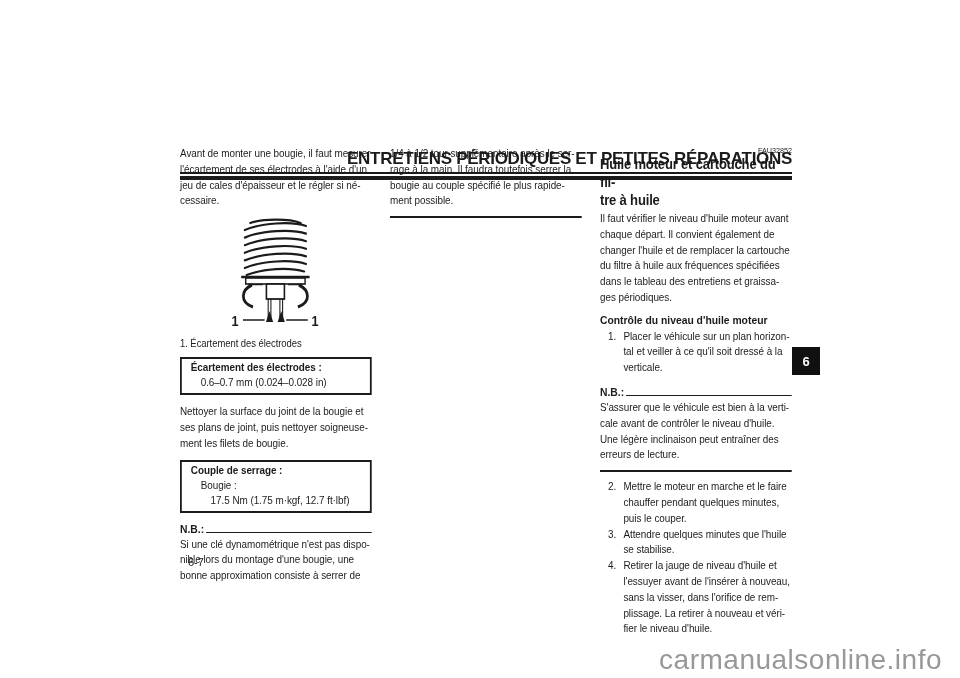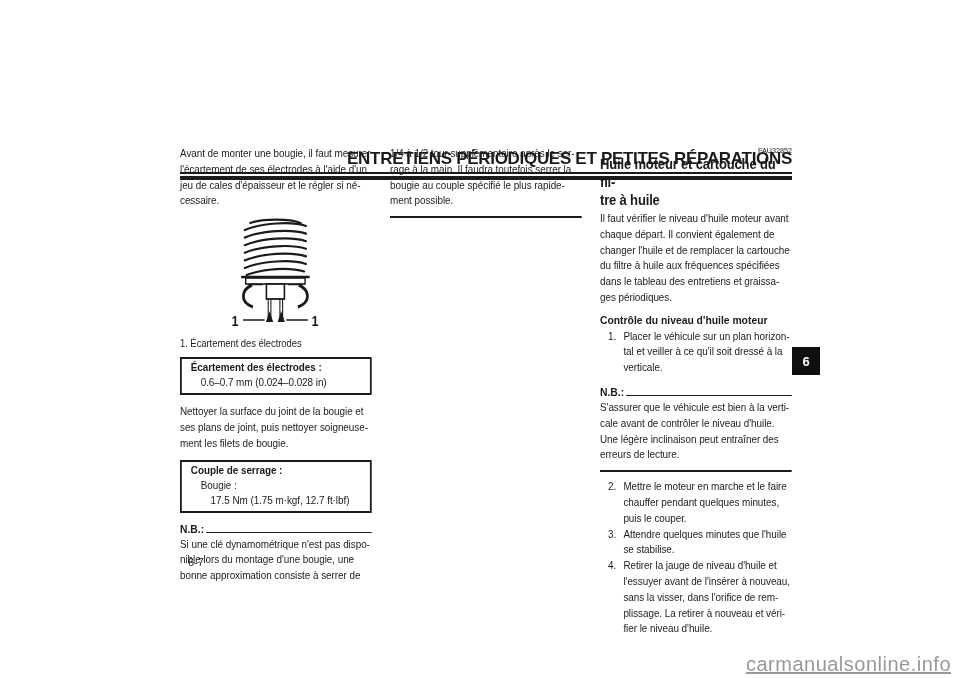--- a/index.html
+++ b/index.html
@@ -60,23 +60,22 @@
   .li .li-text { flex:1; white-space:pre-line; font-size:11px; line-height:15.8px; letter-spacing:-0.05px; }
 
   
   .page-number { position:absolute; left:188px; width:612px; top:556px; text-align:left; font-size:11px; }
   .chapter-tab {
     position:absolute; left:792px; top:347px; width:28px; height:28px;
     background:#101010; color:#ffffff; font-weight:bold; font-size:13px;
     display:flex; align-items:center; justify-content:center;
   }
   .watermark {
-    position:absolute; right:9px; bottom:2px; font-size:20px; color:#989898;
+    position:absolute; right:18px; bottom:2px; font-size:28px; color:#989898;
     letter-spacing:0.5px;
-    text-decoration:underline;
   }
 </style>
 </head>
 <body>
 
 <div class="page">
 
   <div class="header">
     <div class="header-title">ENTRETIENS PÉRIODIQUES ET PETITES RÉPARATIONS</div>
     <div class="rule-thin"></div>

